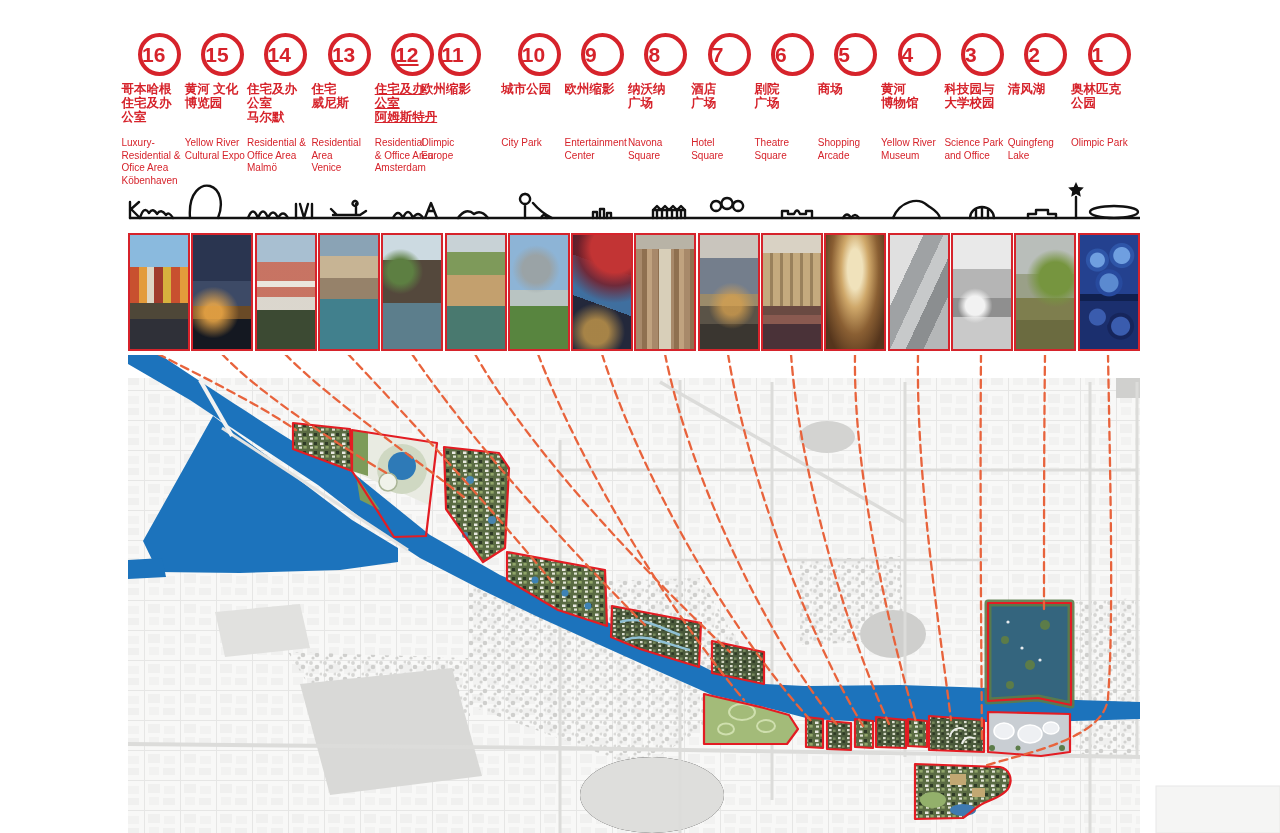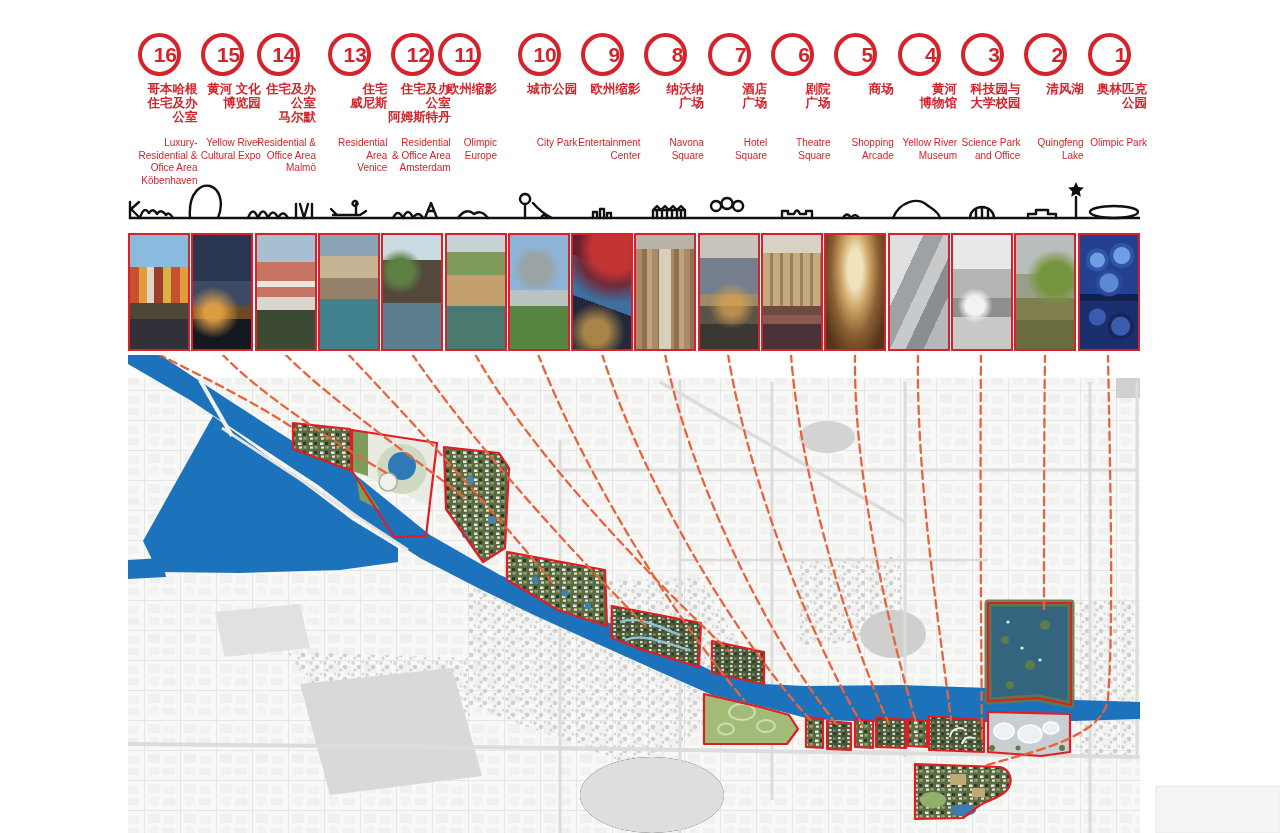--- a/index.html
+++ b/index.html
@@ -1,19 +1,19 @@
 <!DOCTYPE html>
 <html><head>
 <meta charset="utf-8">
 <style>
   html,body{margin:0;padding:0;background:#ffffff;}
   #board{position:relative;width:1280px;height:833px;background:#ffffff;overflow:hidden;
          font-family:"Liberation Sans","DejaVu Sans",sans-serif;}
   
-  .col{position:absolute;top:33px;width:76px;text-align:right;color:#d6232b;}
+  .col{position:absolute;top:33px;width:76px;text-align:left;color:#d6232b;}
   .badge{width:35px;height:35px;margin:0 auto;border:4.5px solid #d6232b;border-radius:50%;
          font-size:21px;font-weight:bold;line-height:35px;color:#d6232b;background:#fff;}
   .cn{margin-top:6px;font-size:12.5px;font-weight:600;line-height:1.12;white-space:pre-line;}
   .en{position:absolute;top:104px;left:0;right:0;font-size:10px;line-height:1.25;white-space:pre-line;}
   
   .thumb{position:absolute;top:233px;width:58px;height:114px;border:2.5px solid #d6232b;
          background-color:#999;}
   .t16{background:linear-gradient(180deg,#8abade 0 28%,rgba(0,0,0,0) 28%),
        linear-gradient(180deg,rgba(0,0,0,0) 0 60%,#4e4738 60% 74%,#2f3038 74%),
        repeating-linear-gradient(90deg,#c8502f 0 9px,#e39b3b 9px 17px,#ded6c4 17px 24px,#a03c2c 24px 33px,#d7b23e 33px 41px);}
@@ -69,38 +69,38 @@
 Ofice Area
 Köbenhaven</div>
       </div>
       <div class="col" style="left: 184.8px;">
         <div class="badge">15</div>
         <div class="cn">黄河 文化
 博览园</div>
         <div class="en">Yellow River
 Cultural Expo</div>
       </div>
-      <div class="col" style="left: 240px;">
+      <div class="col" style="left: 247px;">
         <div class="badge">14</div>
         <div class="cn">住宅及办
 公室
 马尔默</div>
         <div class="en">Residential &amp;
 Office Area
 Malmö</div>
       </div>
       <div class="col" style="left: 311.4px;">
         <div class="badge">13</div>
         <div class="cn">住宅
 威尼斯</div>
         <div class="en">Residential
 Area
 Venice</div>
       </div>
-      <div class="col" style="left: 374.7px;">
+      <div class="col" style="left: 374.7px; text-decoration: underline;">
         <div class="badge">12</div>
         <div class="cn">住宅及办
 公室
 阿姆斯特丹</div>
         <div class="en">Residential
 &amp; Office Area
 Amsterdam</div>
       </div>
       <div class="col" style="left: 421px;">
         <div class="badge">11</div>

